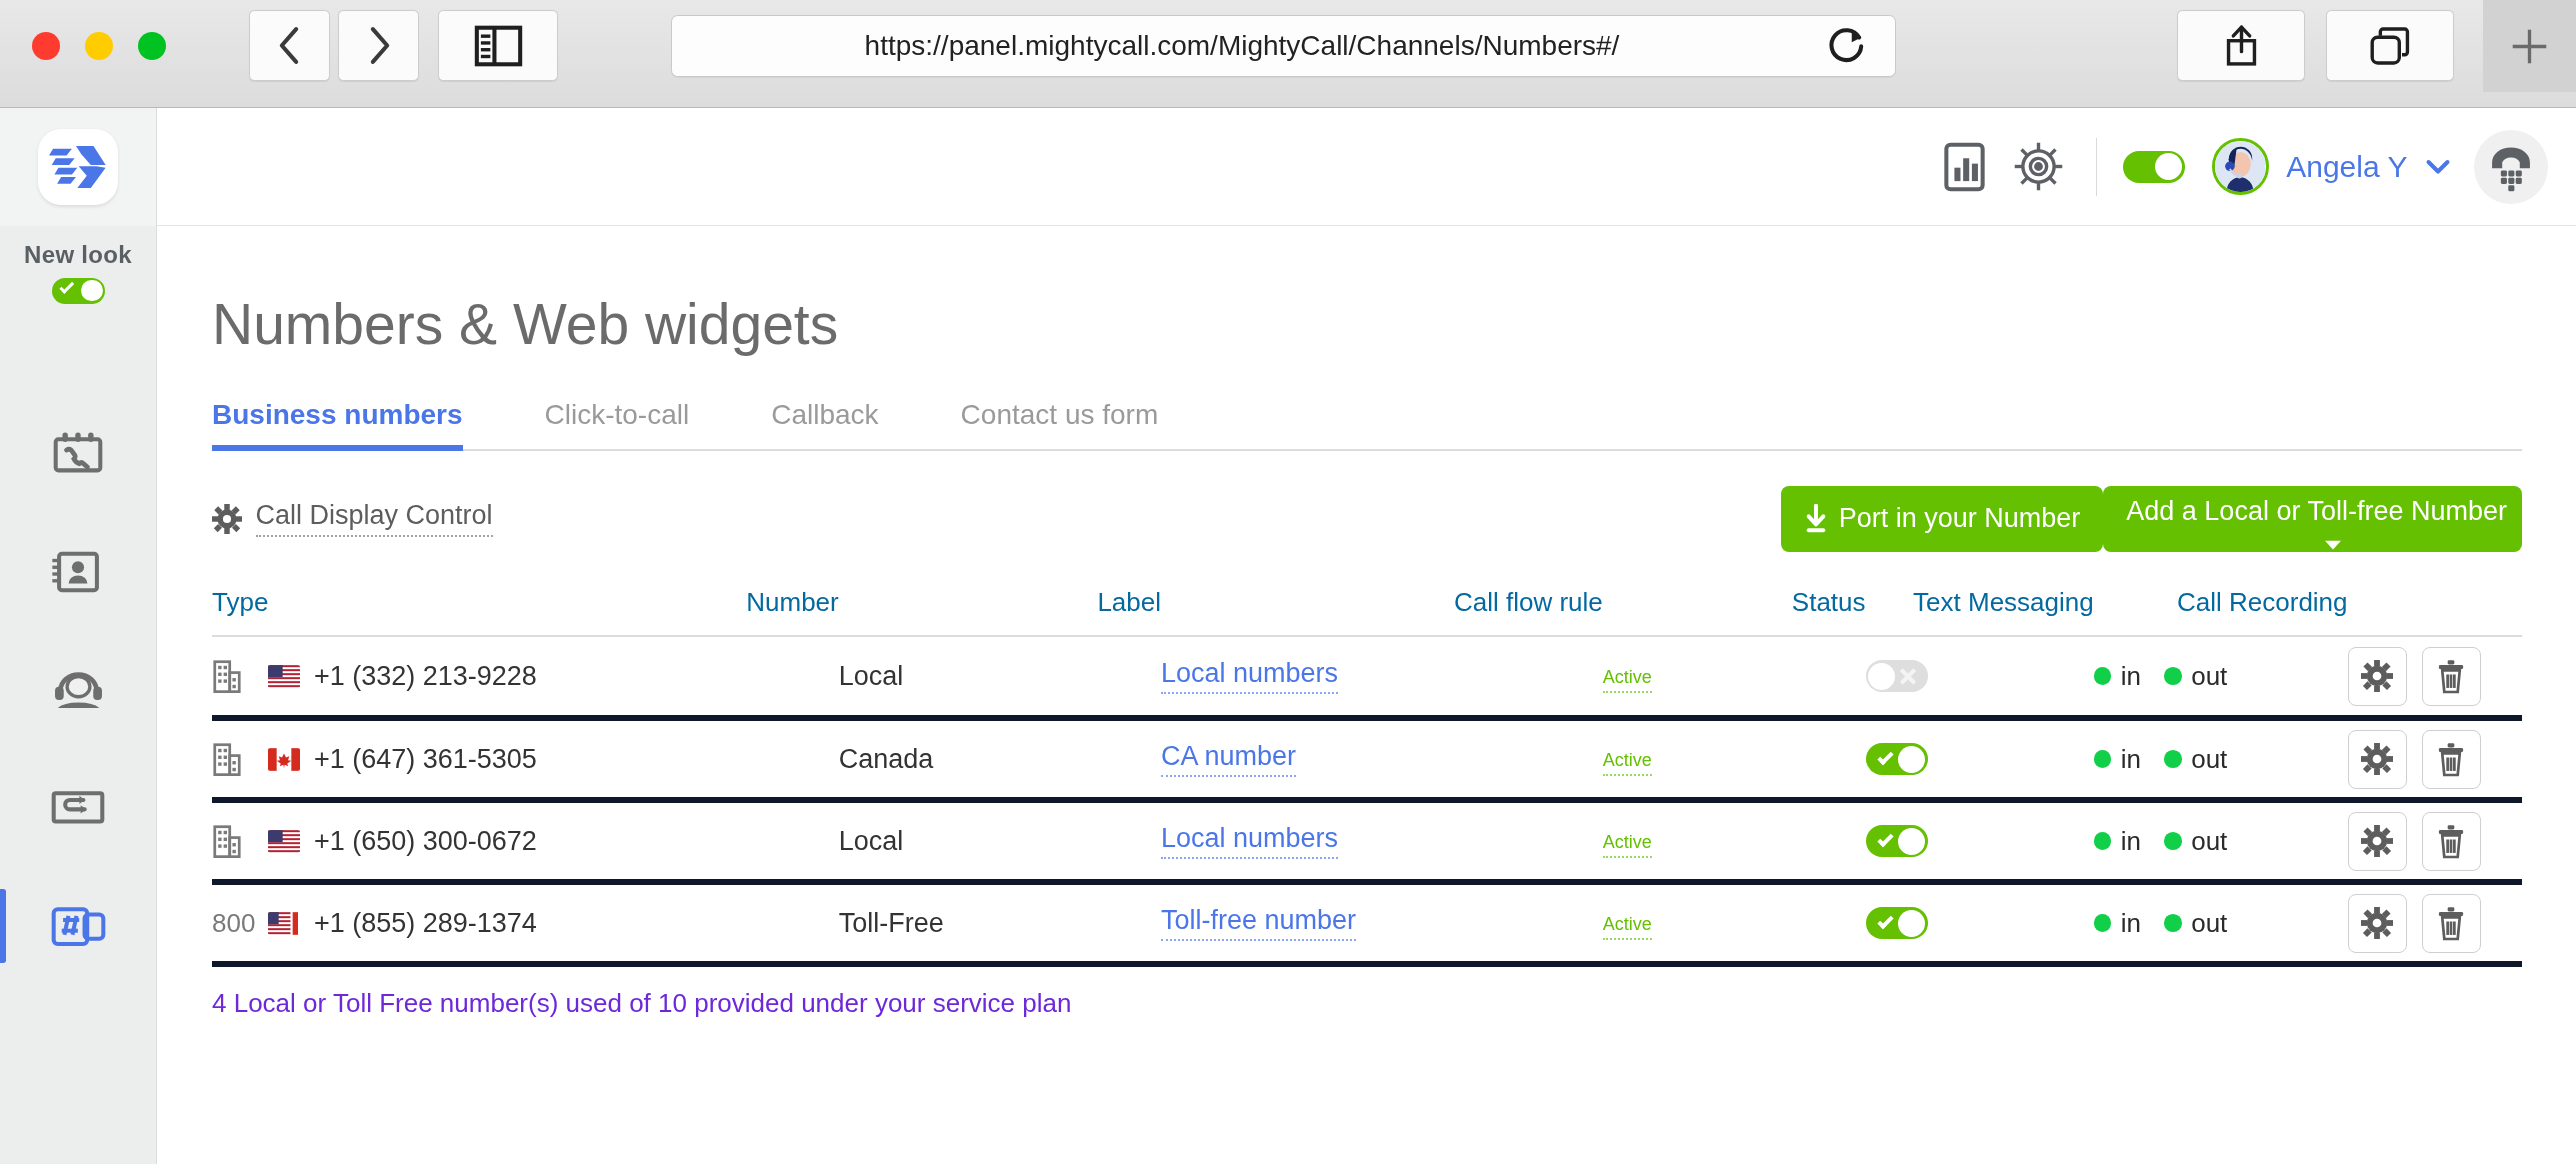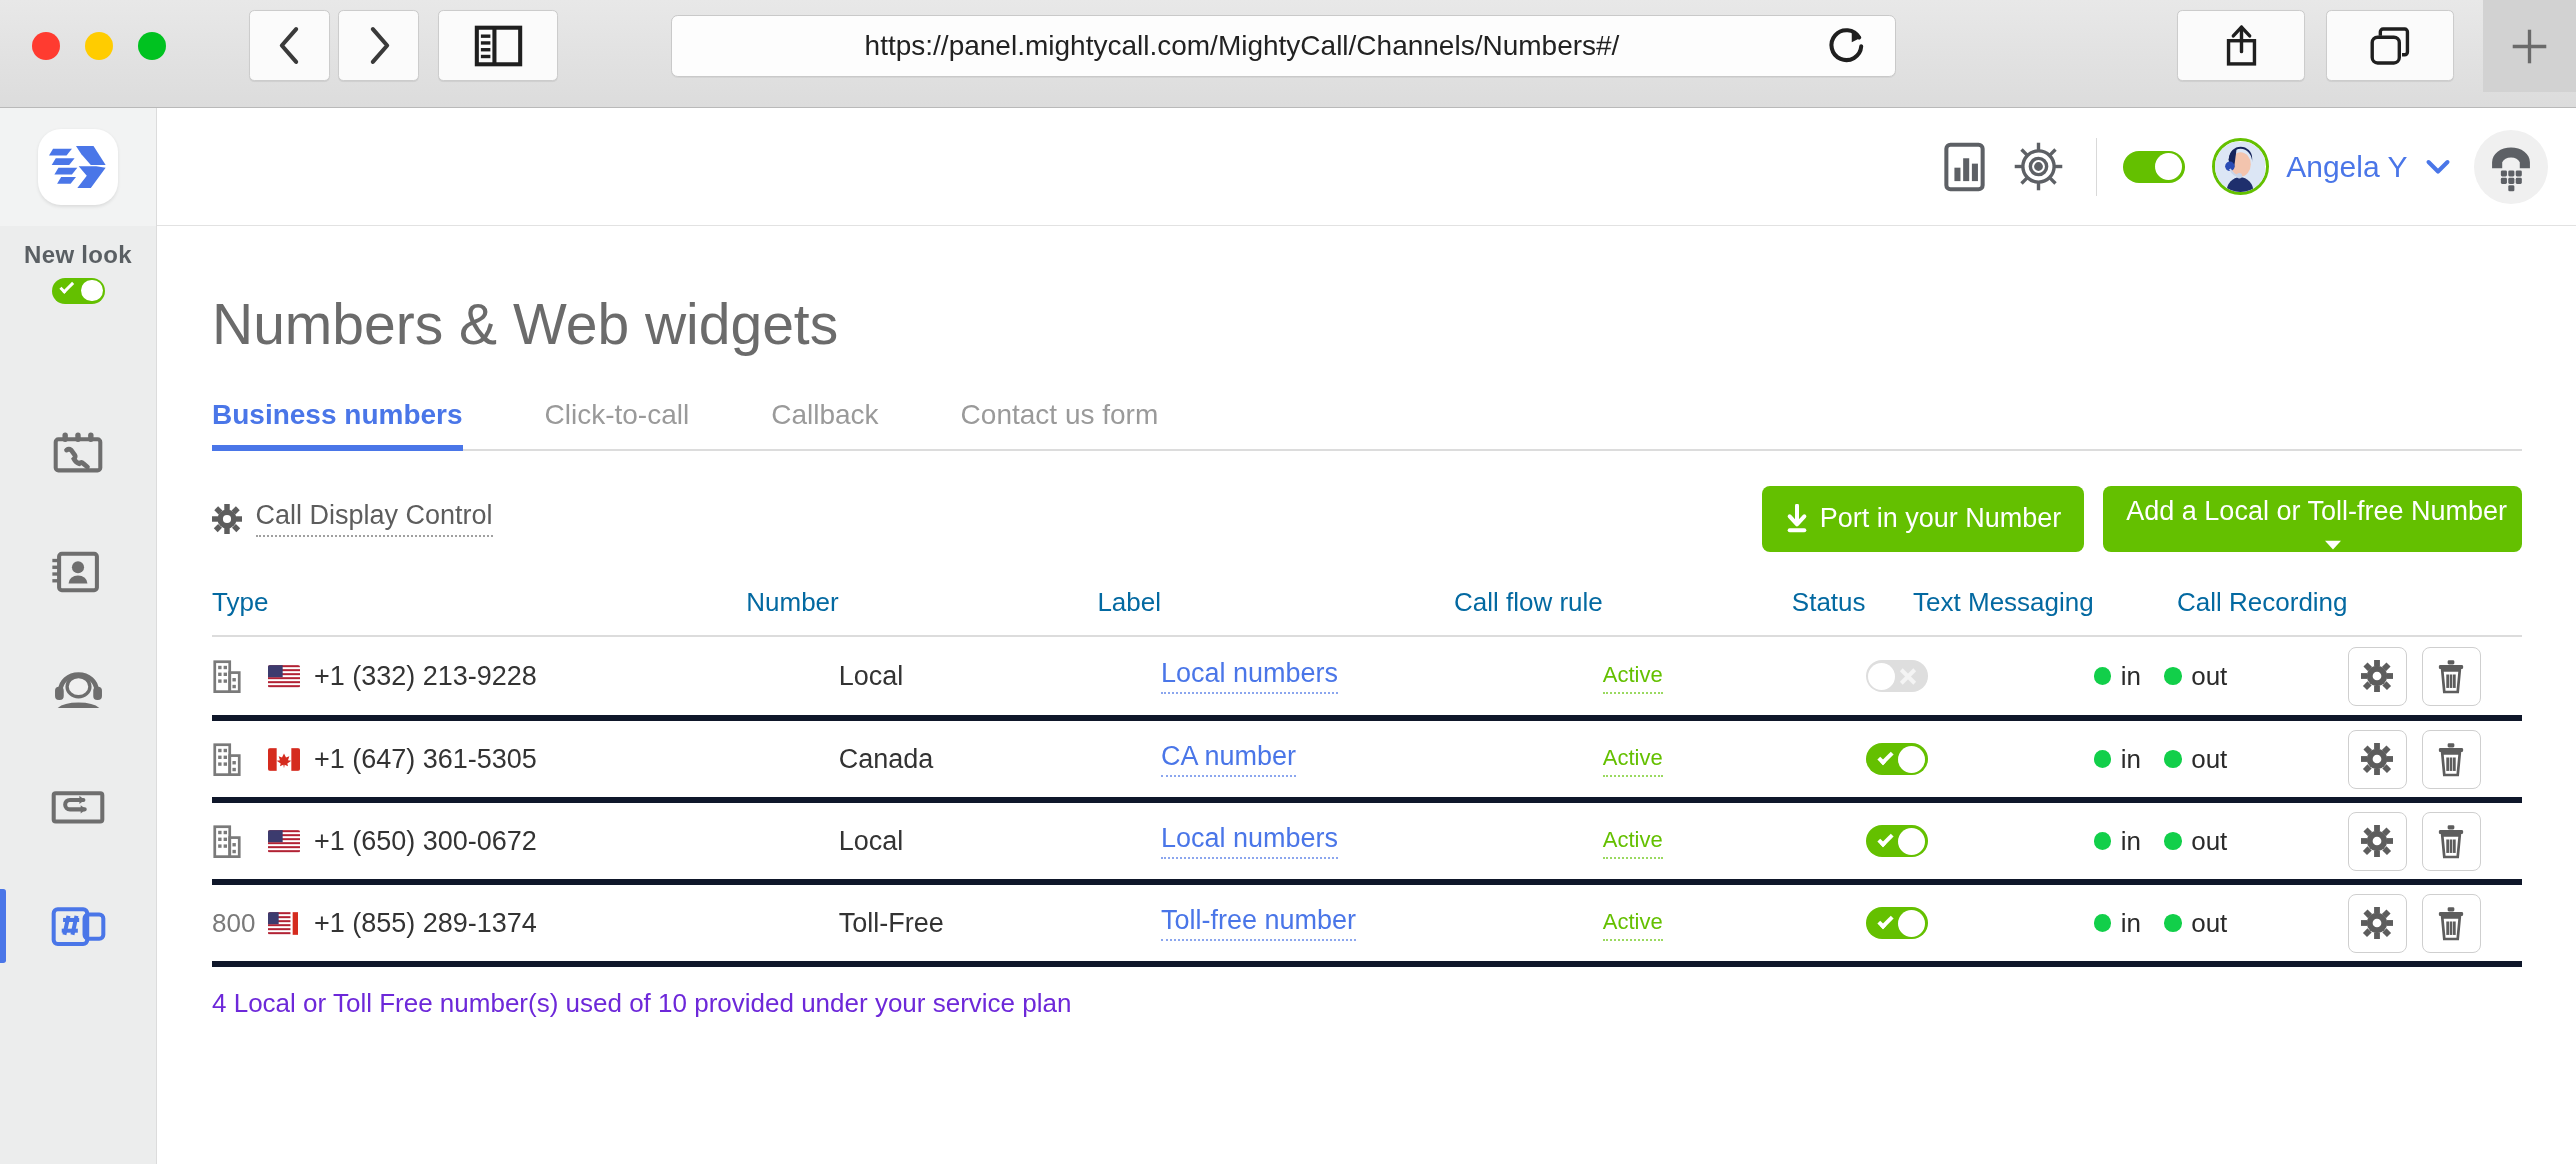--- a/index.html
+++ b/index.html
@@ -285,21 +285,20 @@
   }
   .cdc-label {
     font-size: 27px;
     color: #5d5d5d;
     border-bottom: 2px dotted #a0a0a0;
     padding-bottom: 3.4px;
   }
   .action-buttons {
     display: flex;
     align-items: flex-end;
-    gap: 19px;
   }
   .btn-green {
     background: #64c000;
     color: #ffffff;
     border: none;
     border-radius: 8px;
     height: 66px;
     font-size: 27px;
     font-family: "Liberation Sans", sans-serif;
     display: flex;
@@ -372,21 +371,21 @@
   }
   .link-dotted {
     font-size: 27px;
     color: #4a76e8;
     border-bottom: 2px dotted #8ba6ee;
     padding-bottom: 3.4px;
     cursor: pointer;
     display: inline-block;
   }
   .status-active {
-    font-size: 22px;
+    font-size: 18px;
     color: #64c000;
     border-bottom: 2px dotted #9ad960;
     padding-bottom: 3.4px;
     display: inline-block;
     cursor: pointer;
   }
 
   .row-toggle {
     width: 62px; height: 32px;
     border-radius: 16px;

